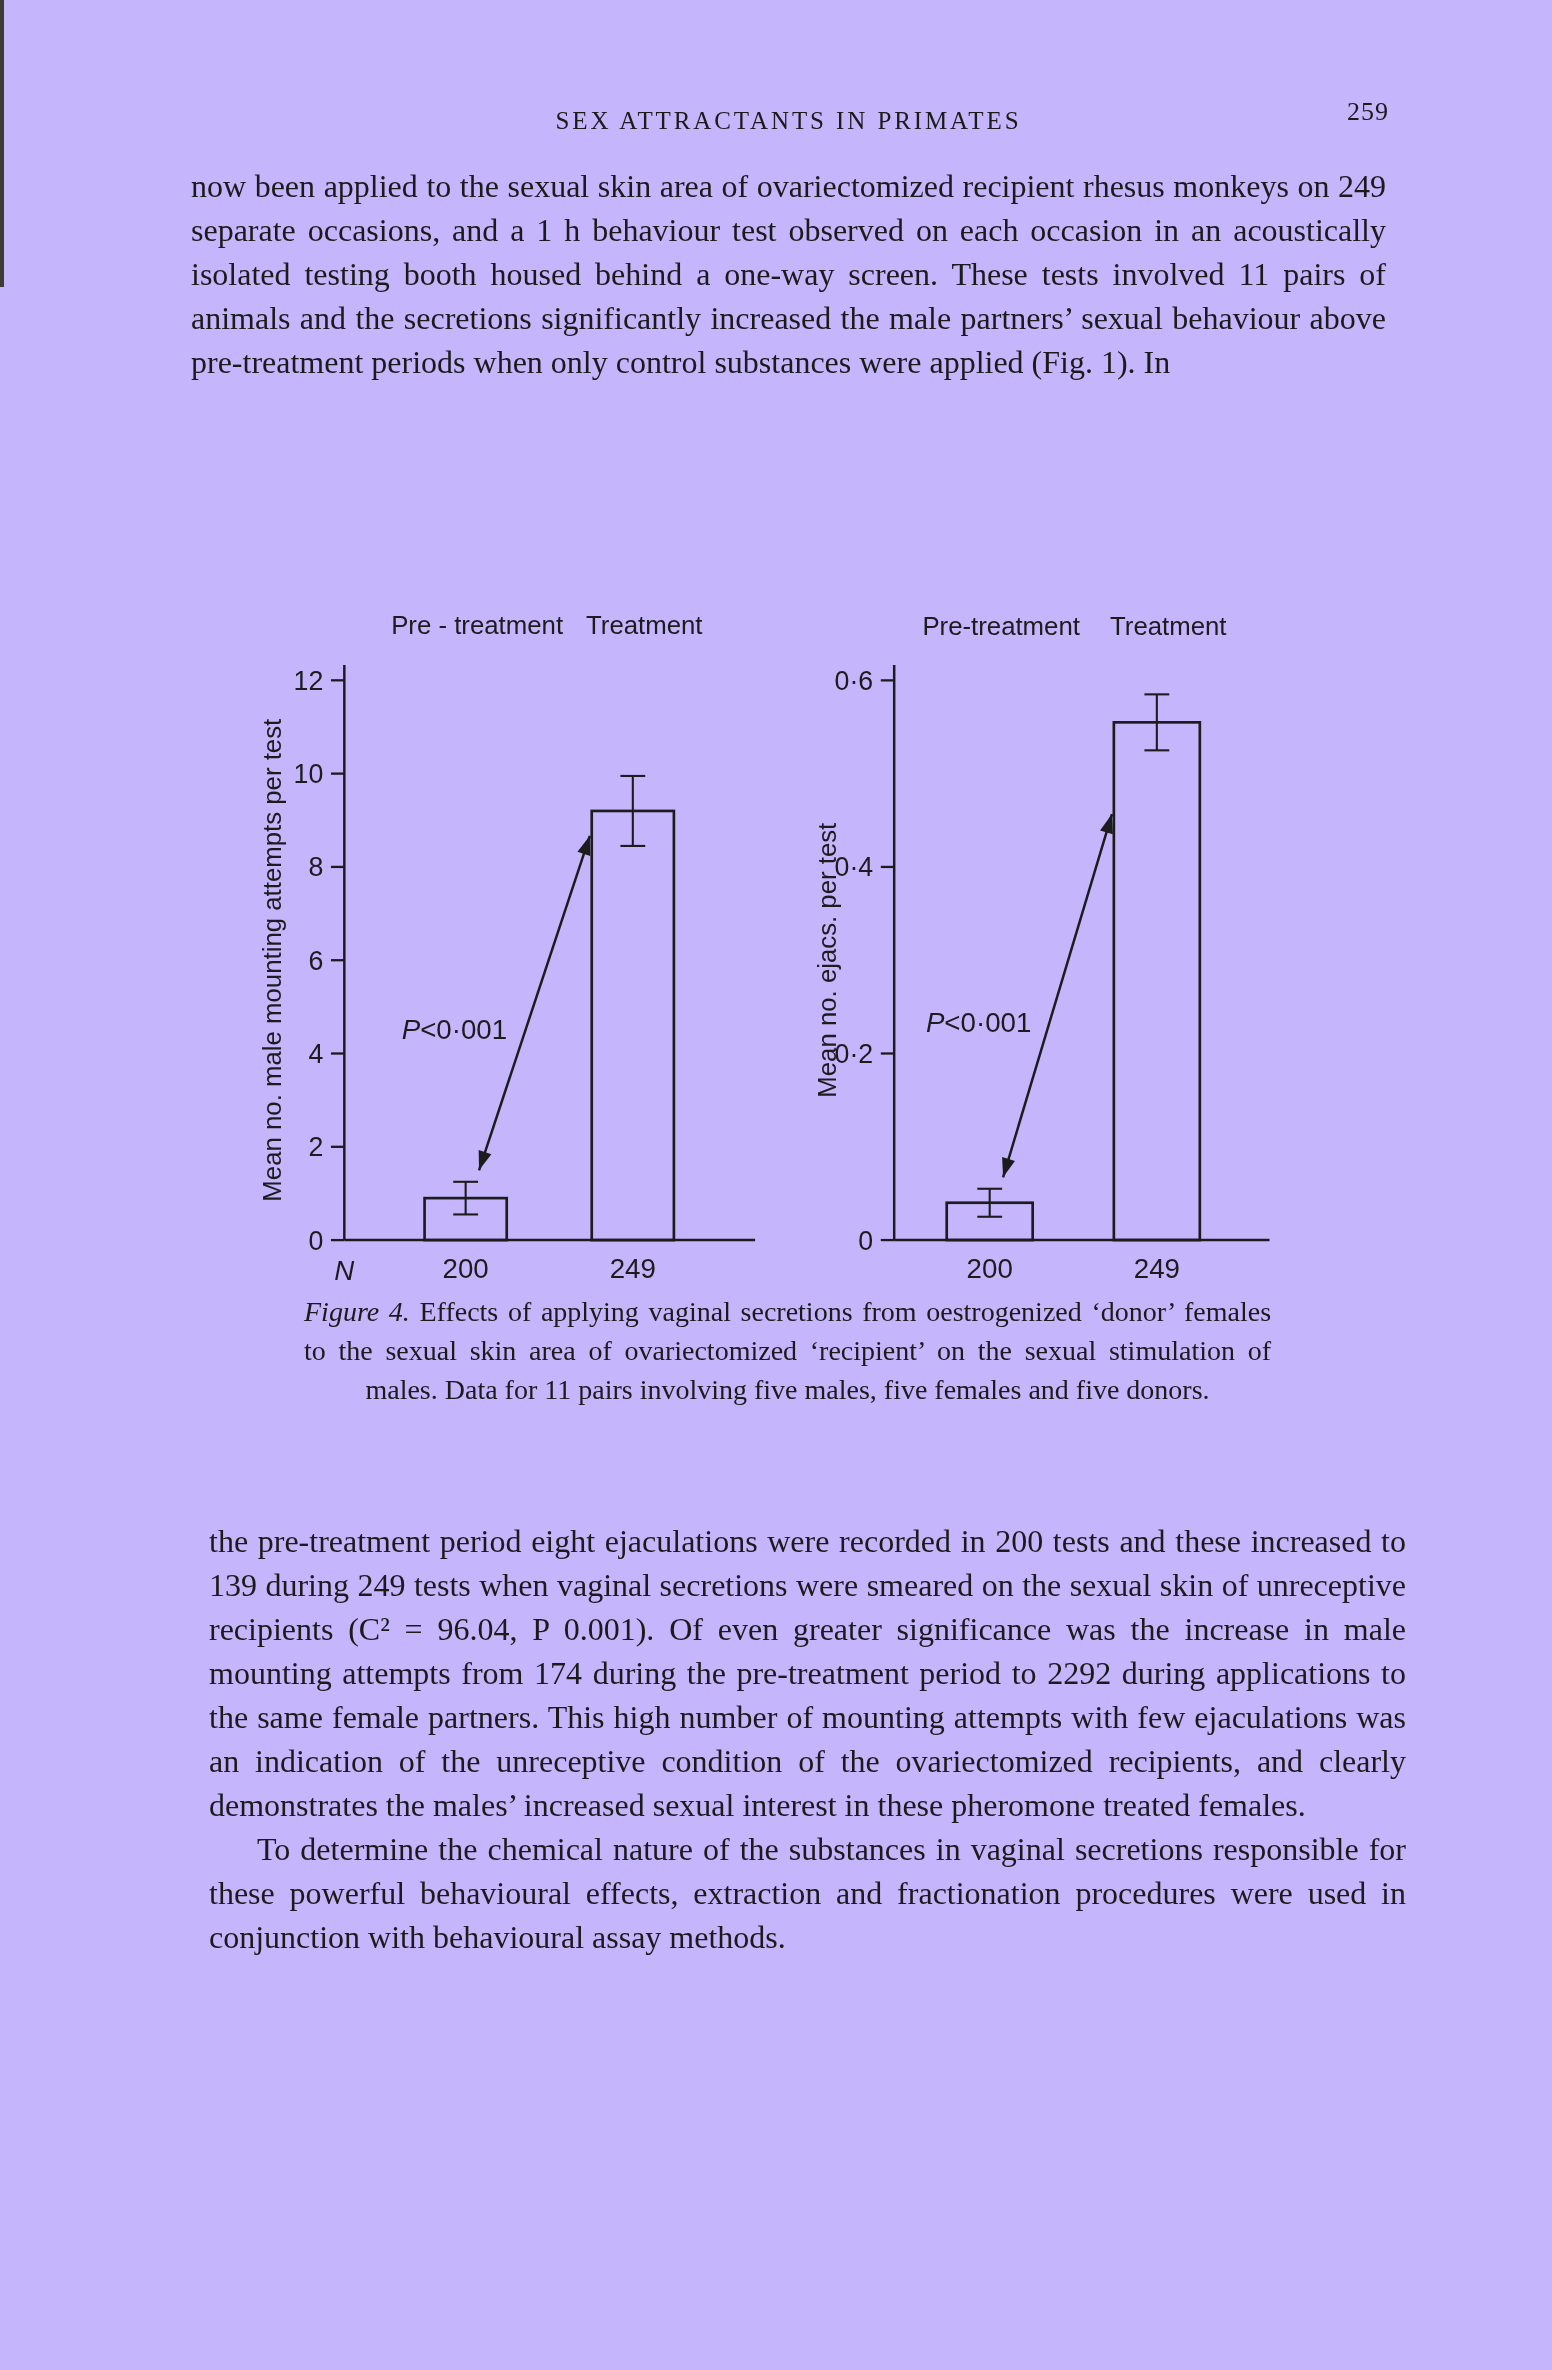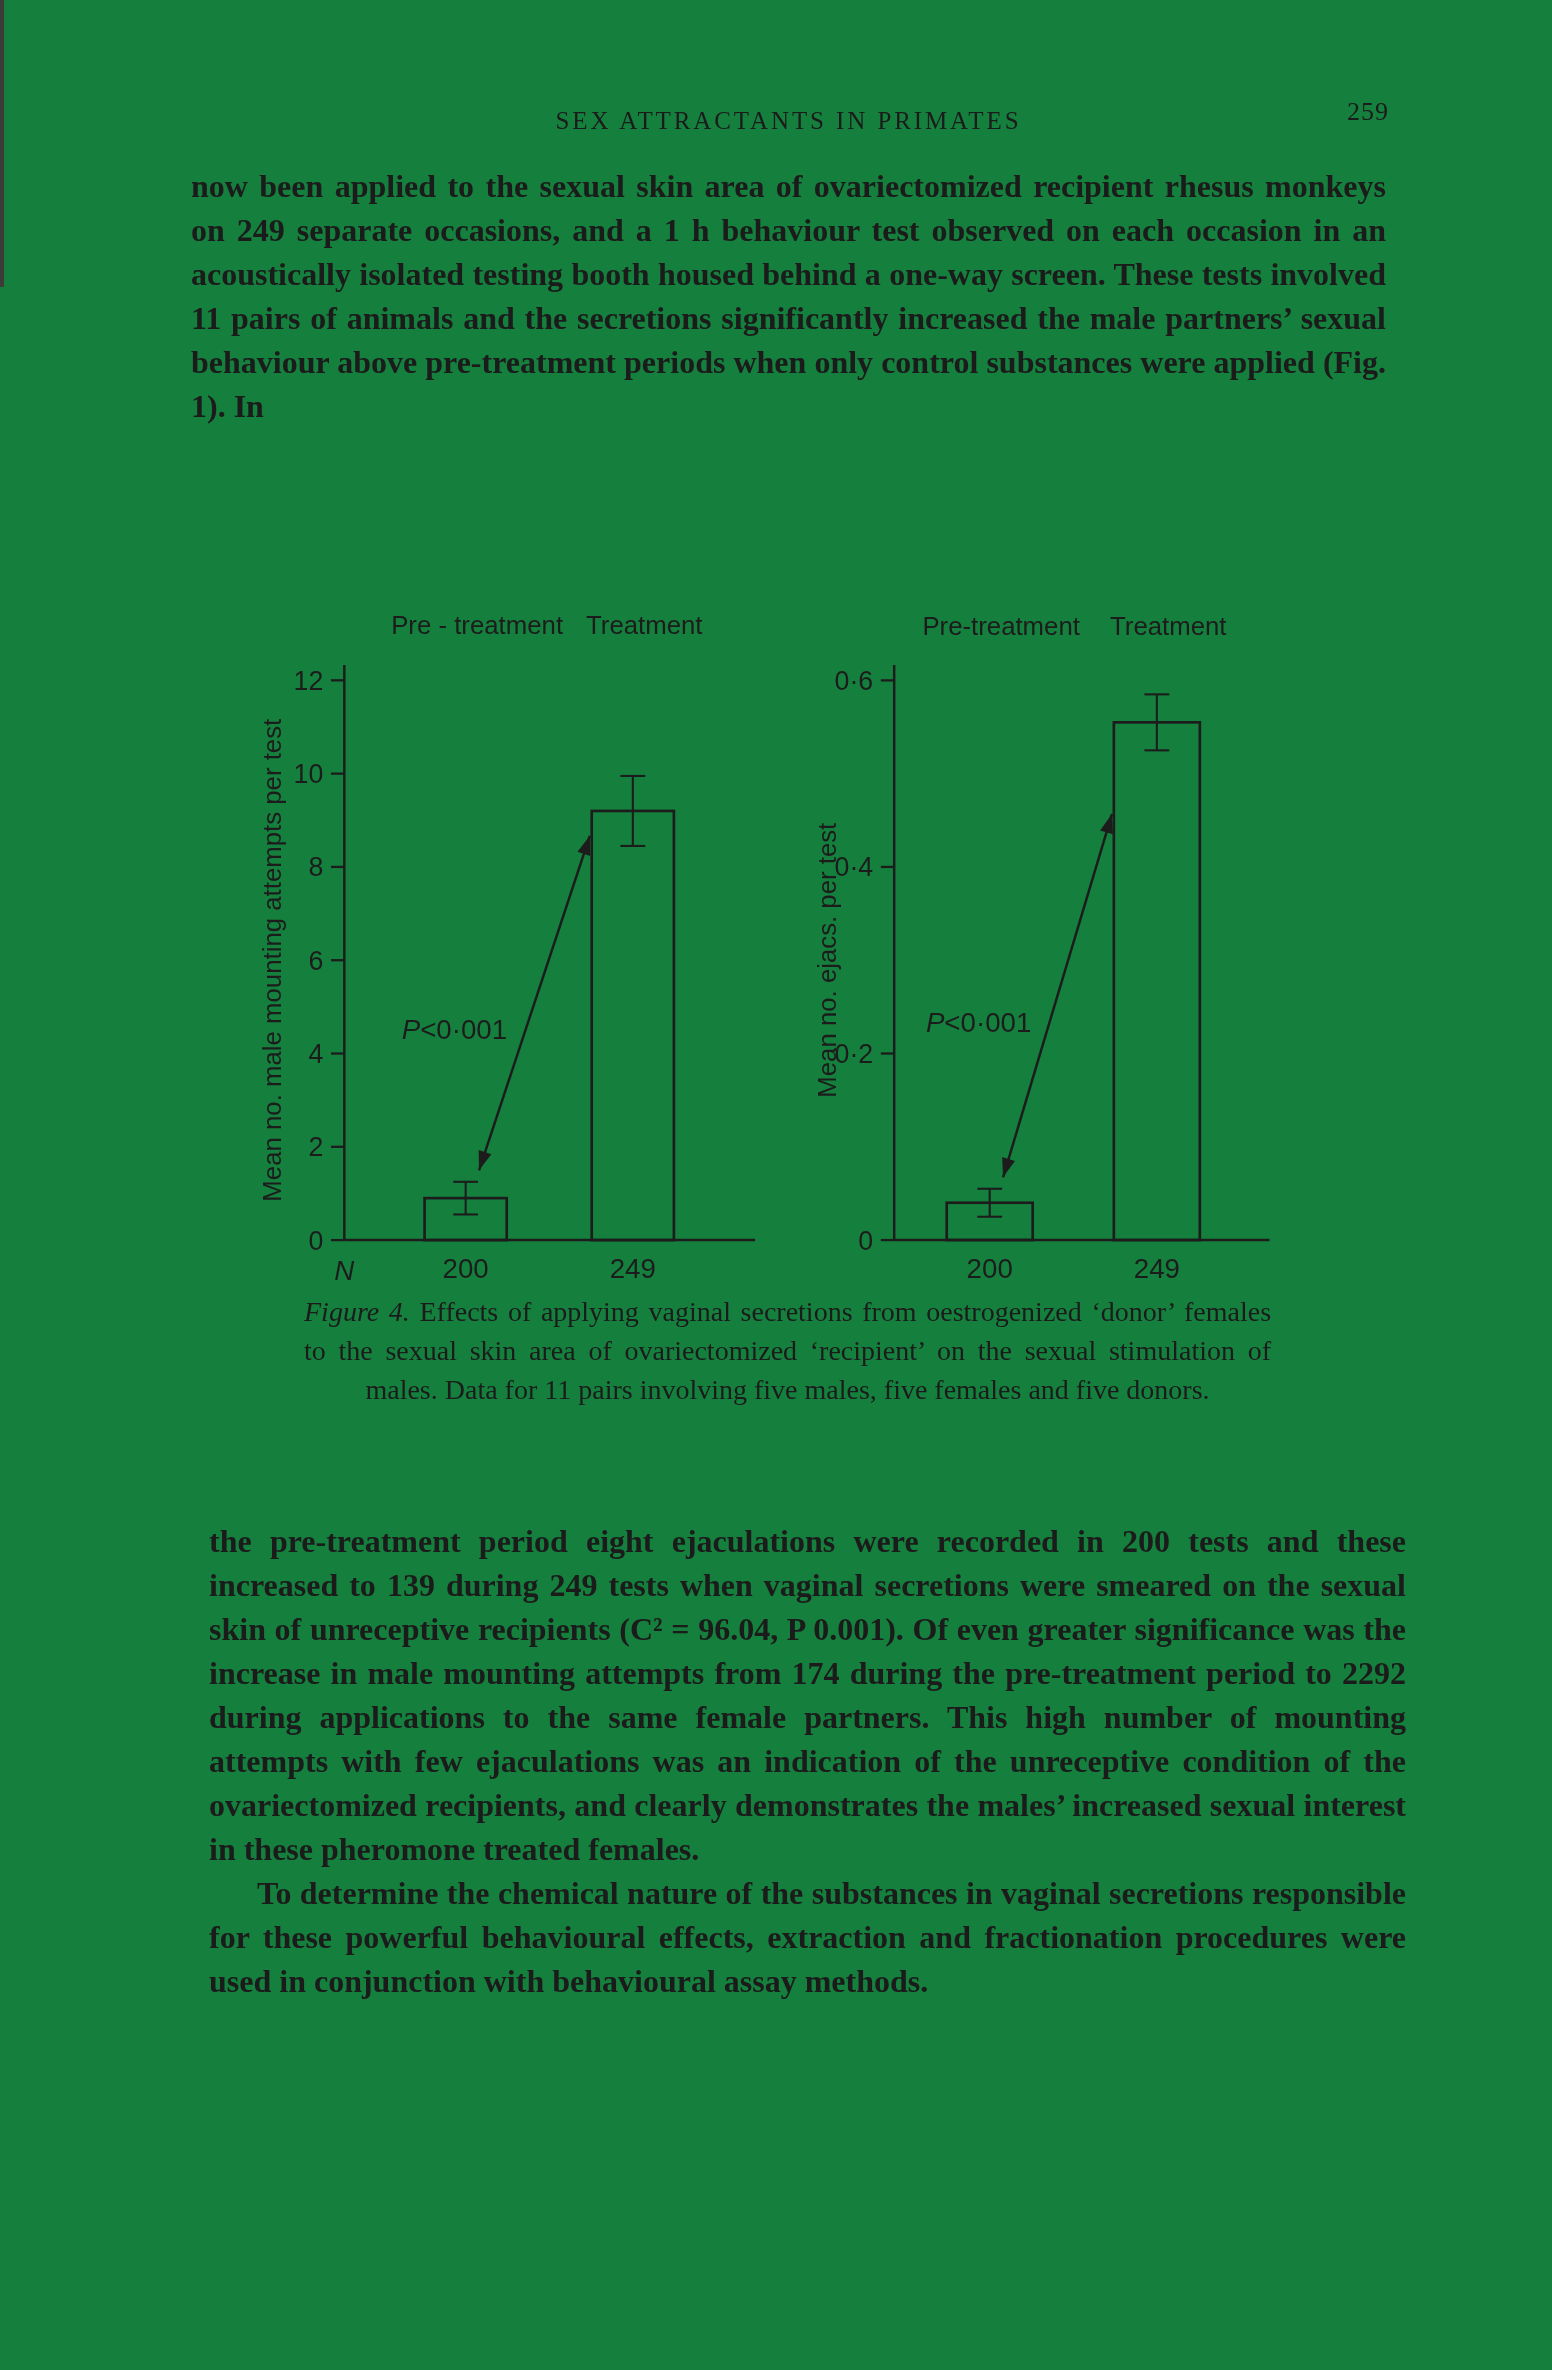--- a/index.html
+++ b/index.html
@@ -1,29 +1,29 @@
 <!DOCTYPE html>
 <html><head>
 <meta charset="utf-8">
 <style>
   * { margin:0; padding:0; box-sizing:border-box; }
   html,body { background:#e9e7e1; }
   .page {
     position:relative; width:1552px; height:2371px; margin:0 auto;
-    background:#15803d; color:#1b1b1b;
+    background:#c4b5fd; color:#1b1b1b;
     font-family:"Liberation Serif", serif;
     overflow:hidden;
   }
   .scan-edge { position:absolute; left:0; top:0; width:3.8px; height:287px; background:#3c3b38; }
   .running-head {
     position:absolute; top:107px; left:191px; width:1195px;
     text-align:center; font-size:25px; letter-spacing:2.9px;
   }
   .page-number { position:absolute; top:97px; right:163px; font-size:26px; letter-spacing:1px; }
-  .body-text { font-size:32px; line-height:44px; text-align:justify;font-weight:bold; }
+  .body-text { font-size:32px; line-height:44px; text-align:justify; }
   .p1 { position:absolute; top:164px; left:191px; width:1195px; }
   .flow { position:absolute; top:1491px; left:209px; width:1197px;margin-top:28px; }
   .flow p { margin:0; }
   .p3 { text-indent:48px; }
   .figure { position:absolute; top:602px; left:0; width:1552px; height:683px; }
   svg.chart { position:absolute; top:0; }
   #chart-left { left:239px; }
   #chart-right { left:813px; }
   svg text { font-family:"Liberation Sans", sans-serif; }
   .caption {

